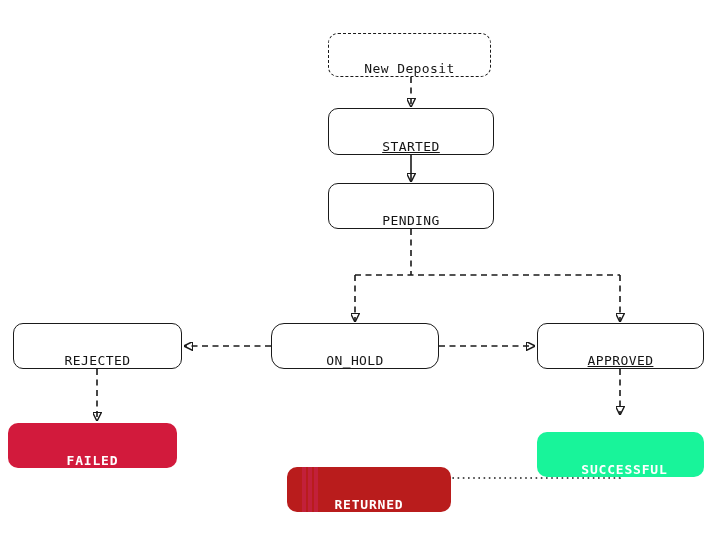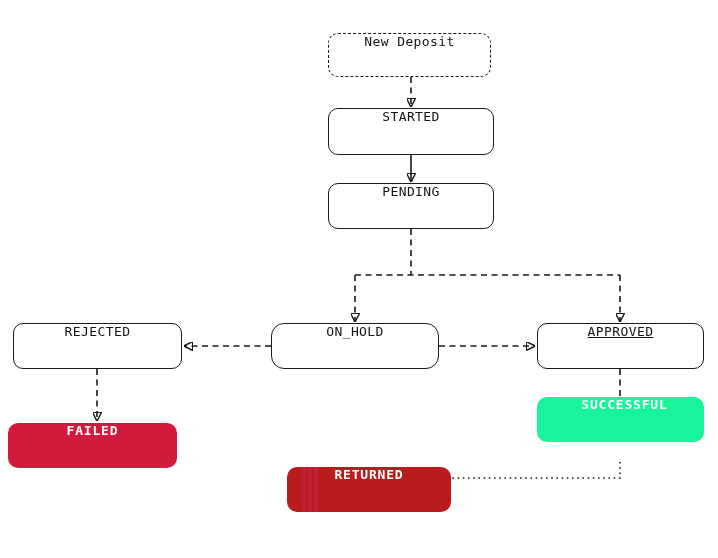--- a/index.html
+++ b/index.html
@@ -27,21 +27,21 @@
     stroke: #1a1a1a;
     stroke-width: 1.6;
   }
   svg.edges path.dashed { stroke-dasharray: 6 4.5; }
   svg.edges path.dotted { stroke-dasharray: 1.6 3.6; }
 
   .node {
     position: absolute;
     box-sizing: border-box;
     display: flex;
-    align-items: flex-start;
+    align-items: flex-end;
     justify-content: center;
     background: #ffffff;
     border: 1.6px solid #1a1a1a;
     border-radius: 10px;
     font-size: 13px;
     letter-spacing: 0.4px;
     color: #141414;
     text-align: center;
     z-index: 2;
   }
@@ -50,27 +50,27 @@
     border-width: 1.5px;
   }
   .node.terminal {
     border: none;
     color: #ffffff;
     font-weight: bold;
     letter-spacing: 0.8px;
   }
 
   #node-new-deposit { left: 328px; top: 33px;  width: 163px; height: 44px; }
-  #node-started     { left: 328px; top: 108px; width: 166px; height: 47px; }
+  #node-started     { left: 328px; top: 108px; width: 166px; height: 47px; text-decoration: underline; }
   #node-pending     { left: 328px; top: 183px; width: 166px; height: 46px; }
   #node-rejected    { left: 13px;  top: 323px; width: 169px; height: 46px; }
   #node-on-hold     { left: 271px; top: 323px; width: 168px; height: 46px; border-radius: 13px; }
   #node-approved    { left: 537px; top: 323px; width: 167px; height: 46px; text-decoration: underline; }
   #node-failed      { left: 8px;  top: 423px; width: 169px; height: 45px; background: #d21a3c; }
-  #node-successful  { left: 537px; top: 397px; width: 167px; height: 45px; background: #18f49a; padding-left: 8px; }
+  #node-successful  { left: 537px; top: 432px; width: 167px; height: 45px; background: #18f49a; padding-left: 8px; }
   #node-returned    { left: 287px; top: 467px; width: 164px; height: 45px; background: #b91c1c; overflow: hidden; }
 
   .stripe {
     position: absolute;
     top: 0;
     bottom: 0;
     width: 4px;
     background: #c2203a;
     z-index: 1;
   }

